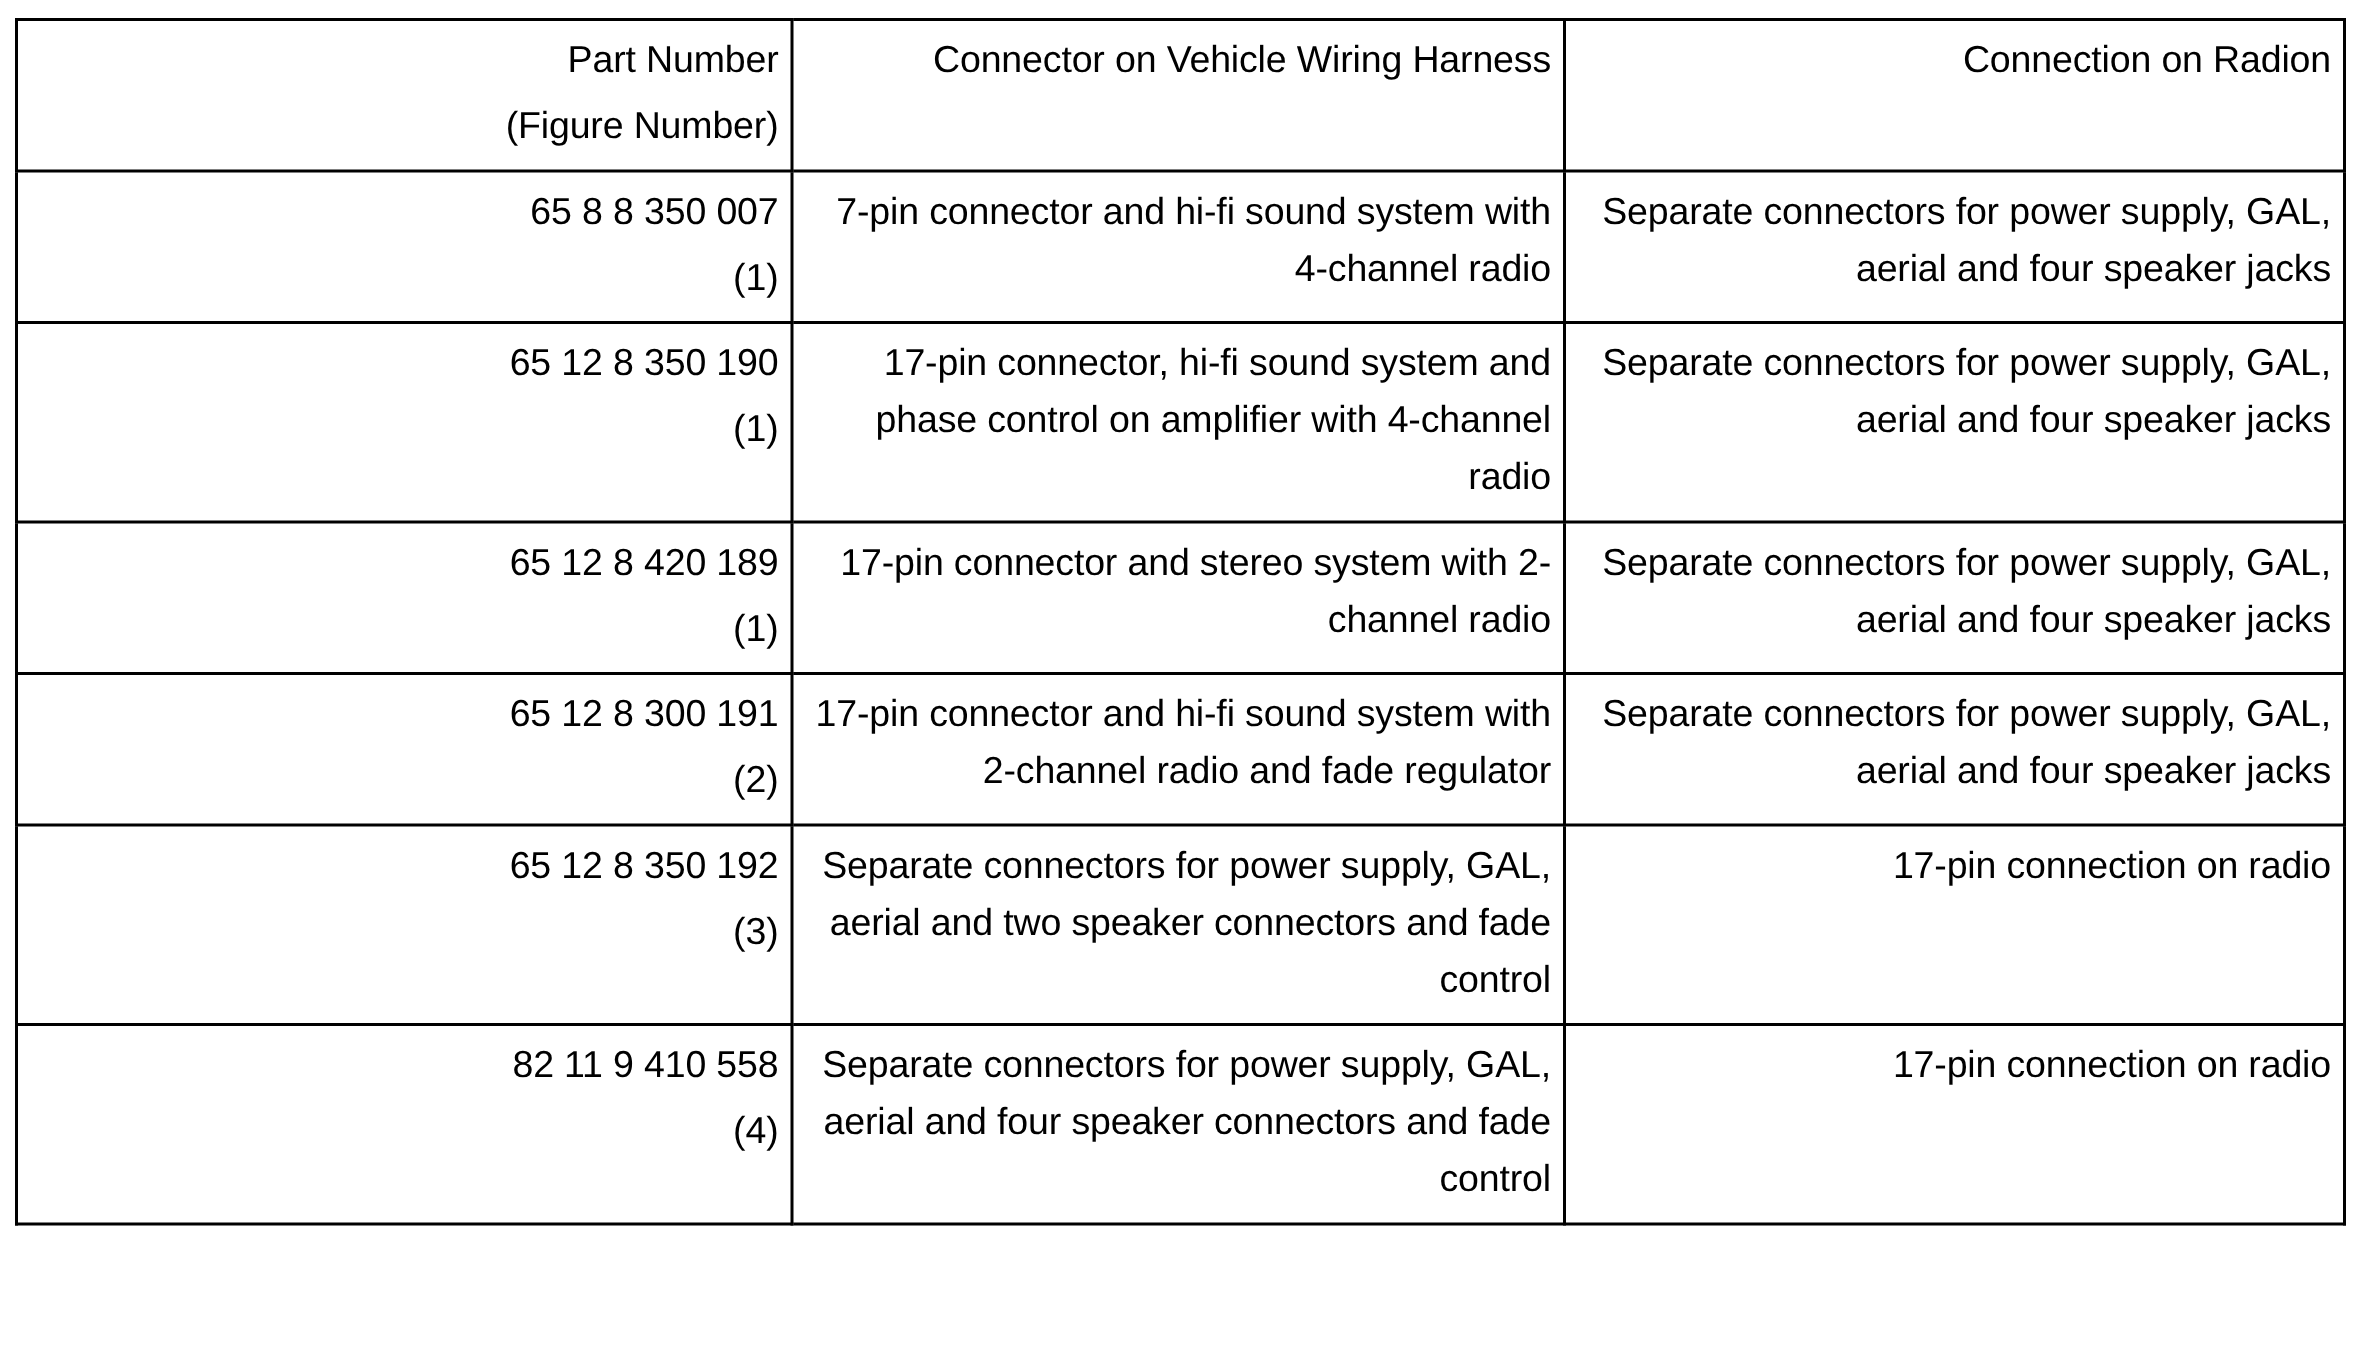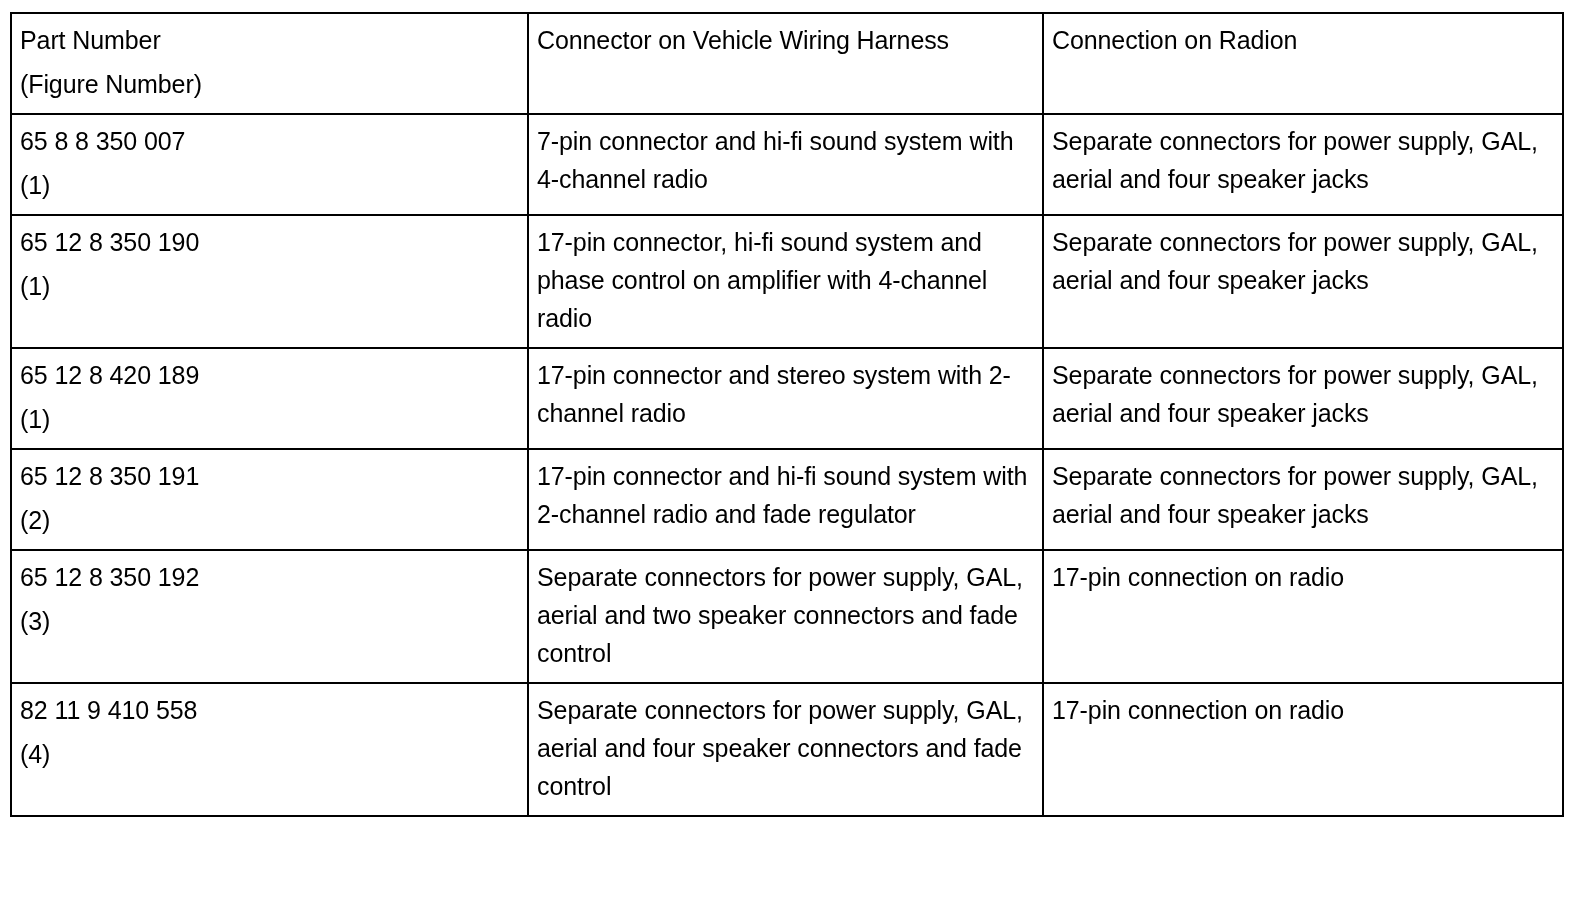--- a/index.html
+++ b/index.html
@@ -12,20 +12,21 @@
     height: 904px;
     overflow: hidden;
     font-family: "Liberation Sans", sans-serif;
     color: #000000;
   }
   .page {
     position: relative;
     width: 1584px;
     height: 904px;
     background: #ffffff;
+    text-align: right;
   }
   table.spec-table {
     position: absolute;
     left: 10px;
     top: 12px;
     width: 1552px;
     border-collapse: collapse;
     table-layout: fixed;
     background: #ffffff;
   }
@@ -103,21 +104,21 @@
           <span class="cell-line">65 12 8 420 189</span>
           <span class="cell-line">(1)</span>
         </td>
         <td>17-pin connector and stereo system with 2-channel radio</td>
         <td>Separate connectors for power supply, GAL, aerial and four speaker jacks</td>
       </tr>
 
 
       <tr>
         <td class="partnum-cell">
-          <span class="cell-line">65 12 8 350 191</span>
+          <span class="cell-line">65 12 8 300 191</span>
           <span class="cell-line">(2)</span>
         </td>
         <td>17-pin connector and hi-fi sound system with 2-channel radio and fade regulator</td>
         <td>Separate connectors for power supply, GAL, aerial and four speaker jacks</td>
       </tr>
 
       <tr>
         <td class="partnum-cell">
           <span class="cell-line">65 12 8 350 192</span>
           <span class="cell-line">(3)</span>

